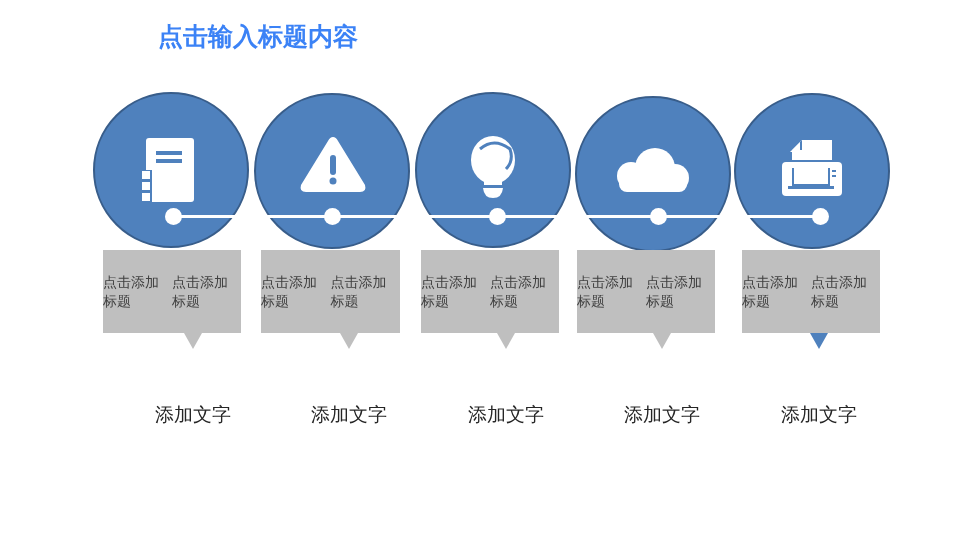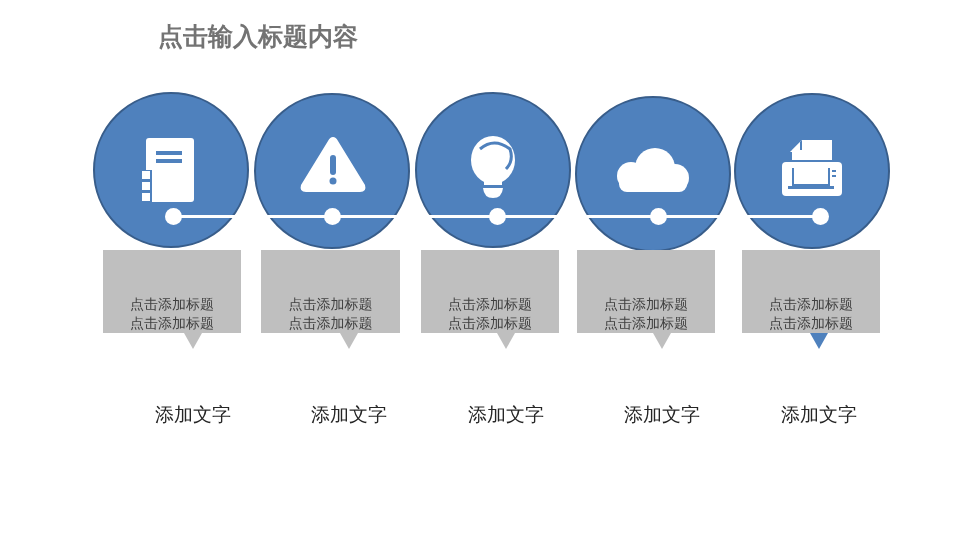--- a/index.html
+++ b/index.html
@@ -1,22 +1,22 @@
 <!DOCTYPE html>
 <html><head>
 <meta charset="utf-8">
 <style>
   html,body{margin:0;padding:0;background:#fff;}
   body{width:960px;height:540px;position:relative;overflow:hidden;font-family:"DejaVu Sans","Liberation Sans",sans-serif;}
-  .title{position:absolute;left:158px;top:20px;font-size:25px;font-weight:bold;color:#737373;letter-spacing:0px;}
+  .title{position:absolute;left:158px;top:20px;font-size:25px;font-weight:bold;color:#3b82f6;letter-spacing:0px;}
   .circle{position:absolute;width:156px;height:156px;border-radius:50%;background:#4f81bd;border:2px solid #385d8a;box-sizing:border-box;}
   .icon{position:absolute;}
   .hline{position:absolute;height:3px;background:#fff;top:215px;}
   .dot{position:absolute;width:17px;height:17px;border-radius:50%;background:#fff;top:208px;}
-  .box{position:absolute;top:250px;height:83px;background:#bfbfbf;display:flex;flex-direction:column;align-items:center;justify-content:flex-end;font-size:14px;line-height:19px;color:#404040;}
+  .box{position:absolute;top:250px;height:83px;background:#bfbfbf;display:flex;align-items:center;justify-content:flex-start;font-size:14px;line-height:19px;color:#404040;}
   .tri{position:absolute;top:333px;width:0;height:0;border-left:9px solid transparent;border-right:9px solid transparent;border-top:16px solid #bfbfbf;}
   .tri.active{border-top-color:#4f81bd;}
   .label{position:absolute;top:363px;font-size:19px;color:#262626;width:120px;text-align:center;margin-top:39px;}
 </style>
 </head>
 <body>
 
 <div class="title">点击输入标题内容</div>
 
 <div class="circle" style="left:93px;top:92px;"></div>

